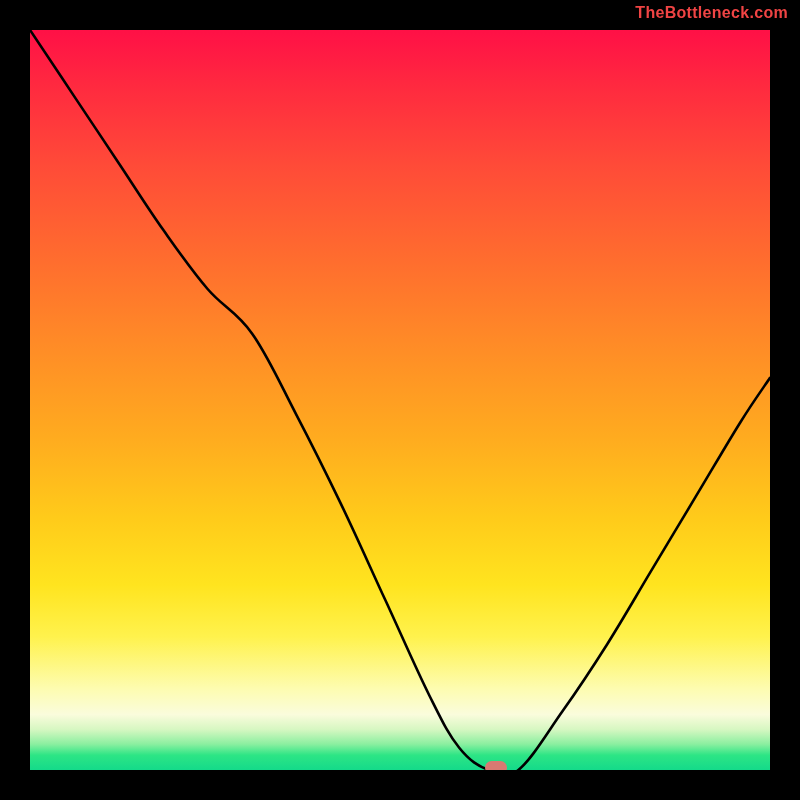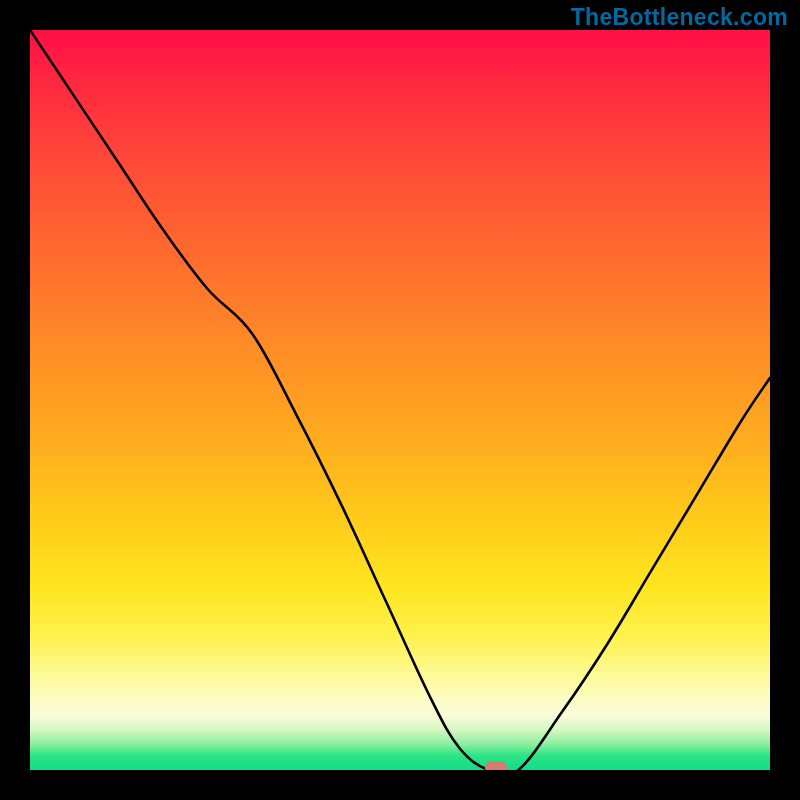--- a/index.html
+++ b/index.html
@@ -14,22 +14,22 @@
   .frame {
     position: relative;
     width: 800px;
     height: 800px;
     background: #000;
   }
   .watermark {
     position: absolute;
     top: 4px;
     right: 12px;
-    color: #0369a1;
-    font-size: 23px;
+    color: #ef4444;
+    font-size: 16px;
     font-weight: 600;
     letter-spacing: 0.3px;
     z-index: 5;
     user-select: none;
   }
   
   .plot {
     position: absolute;
     left: 30px;
     top: 30px;

